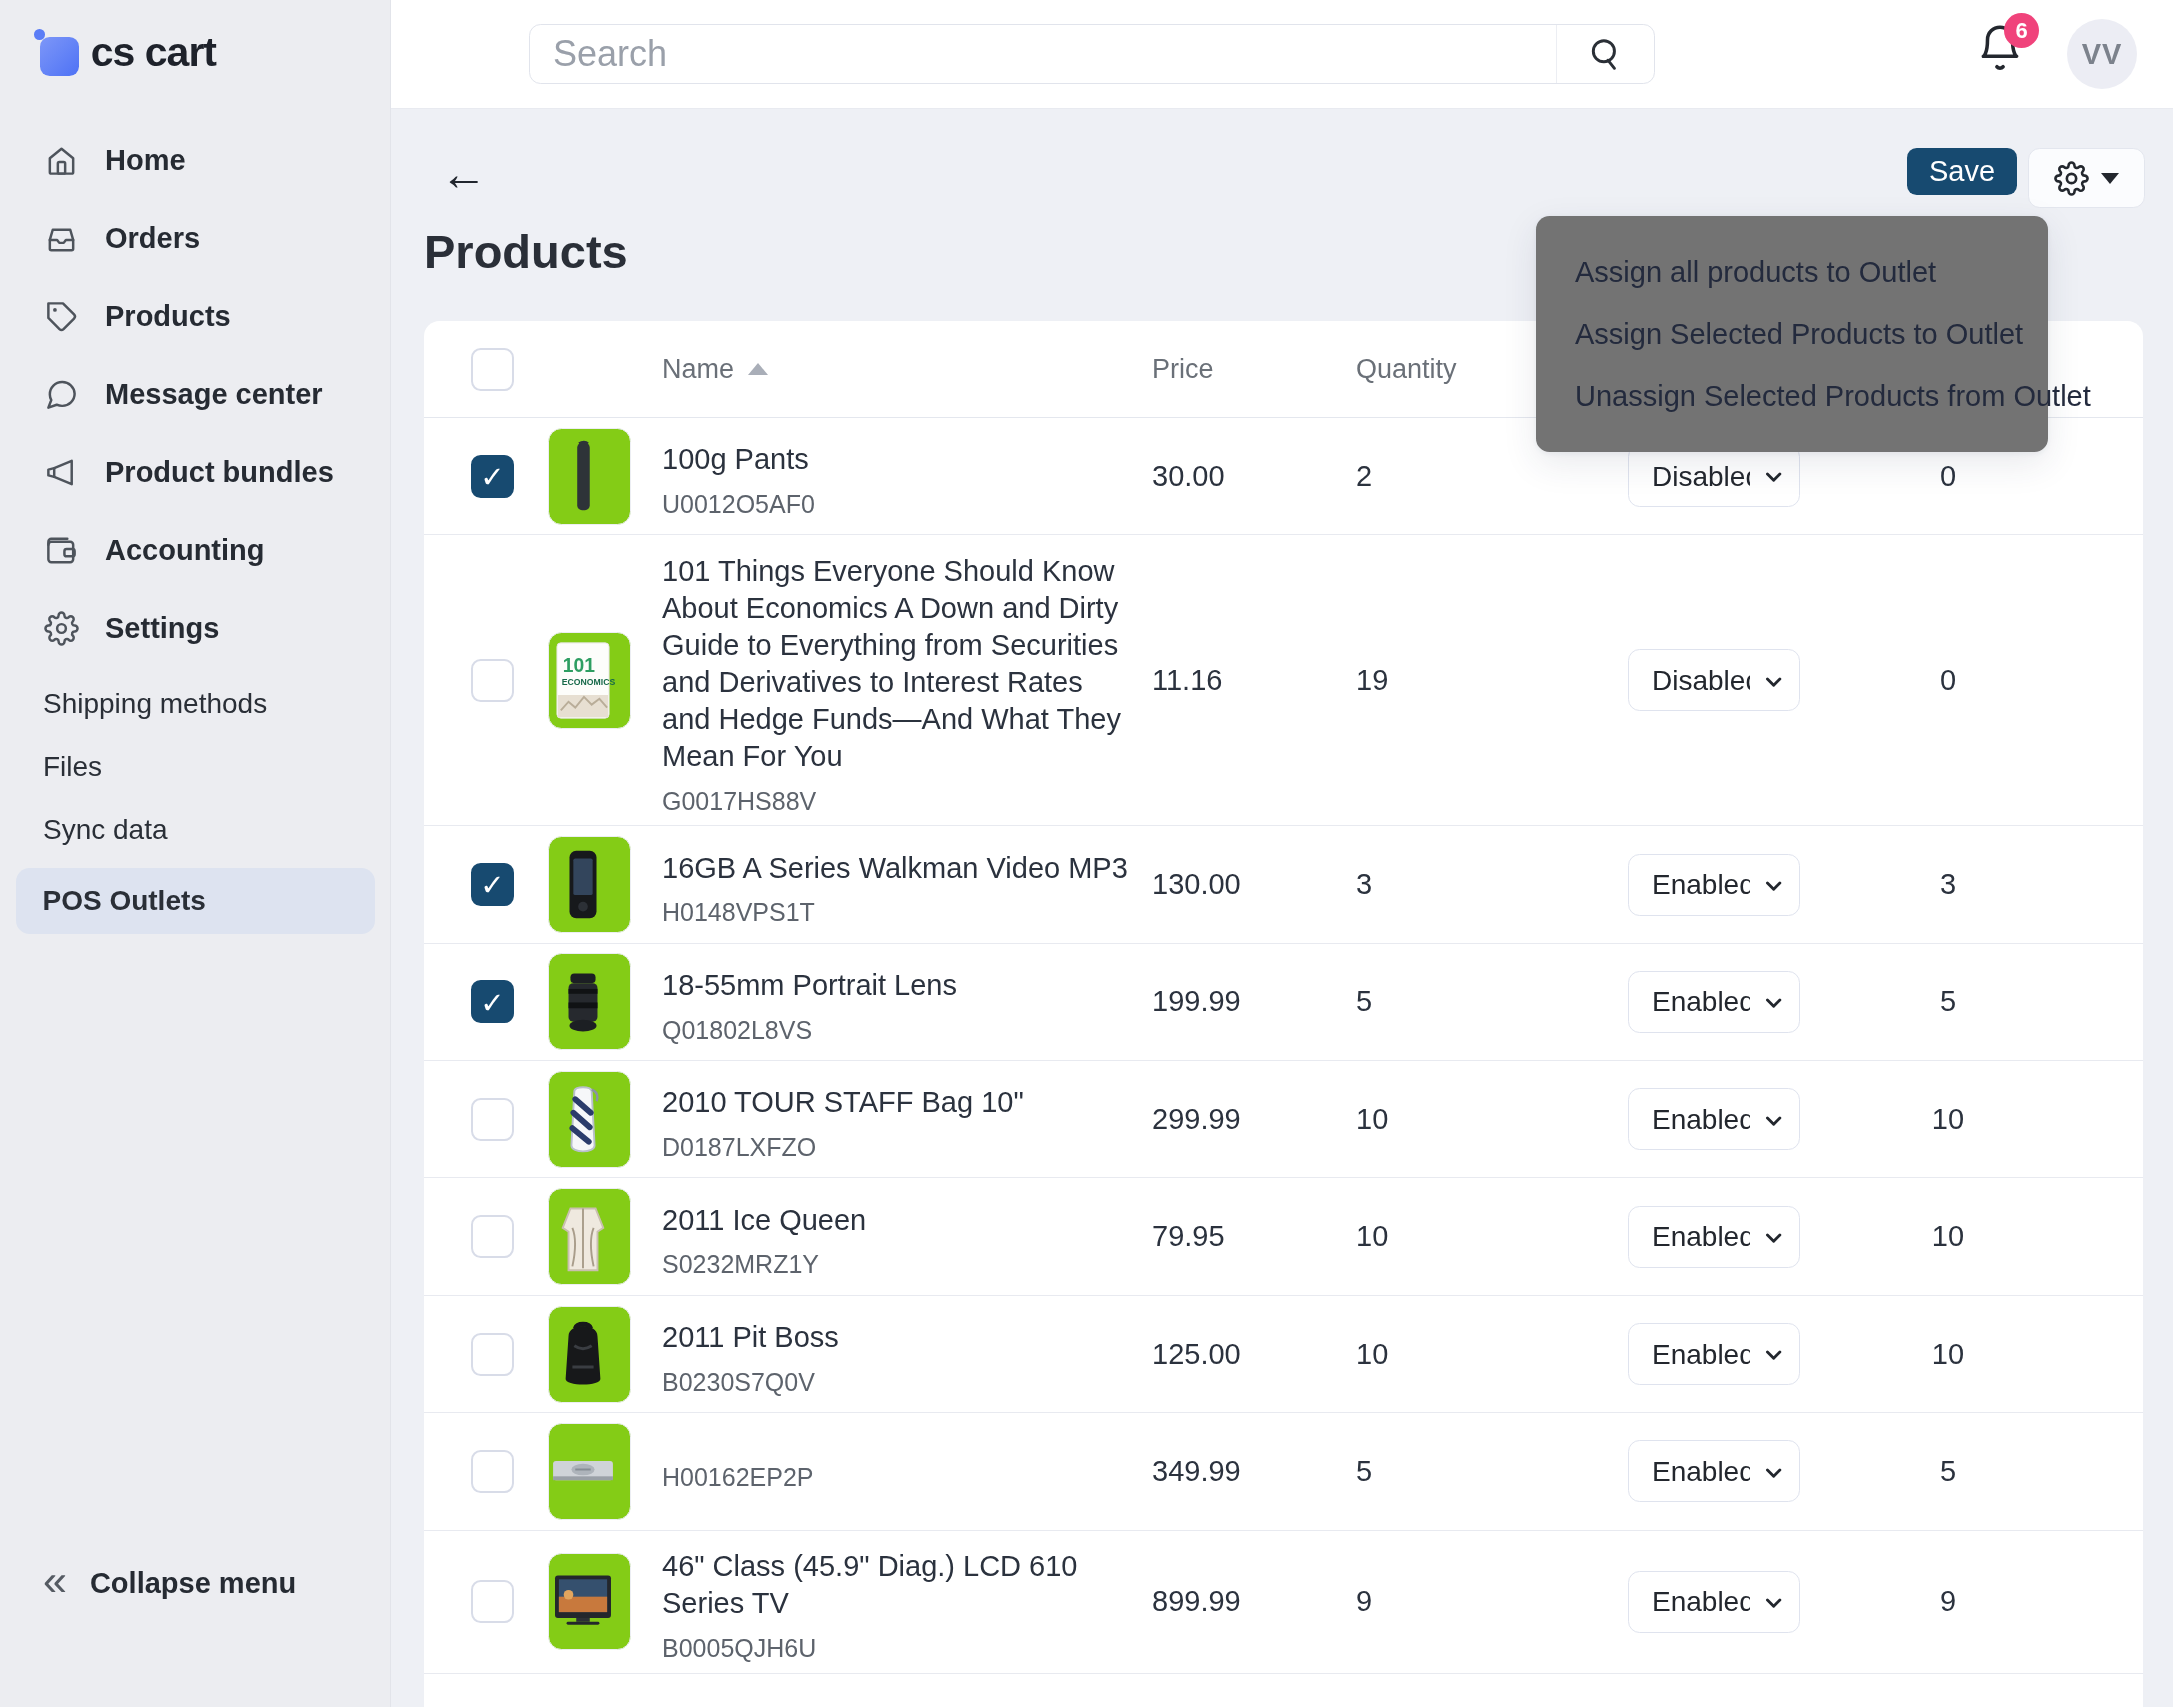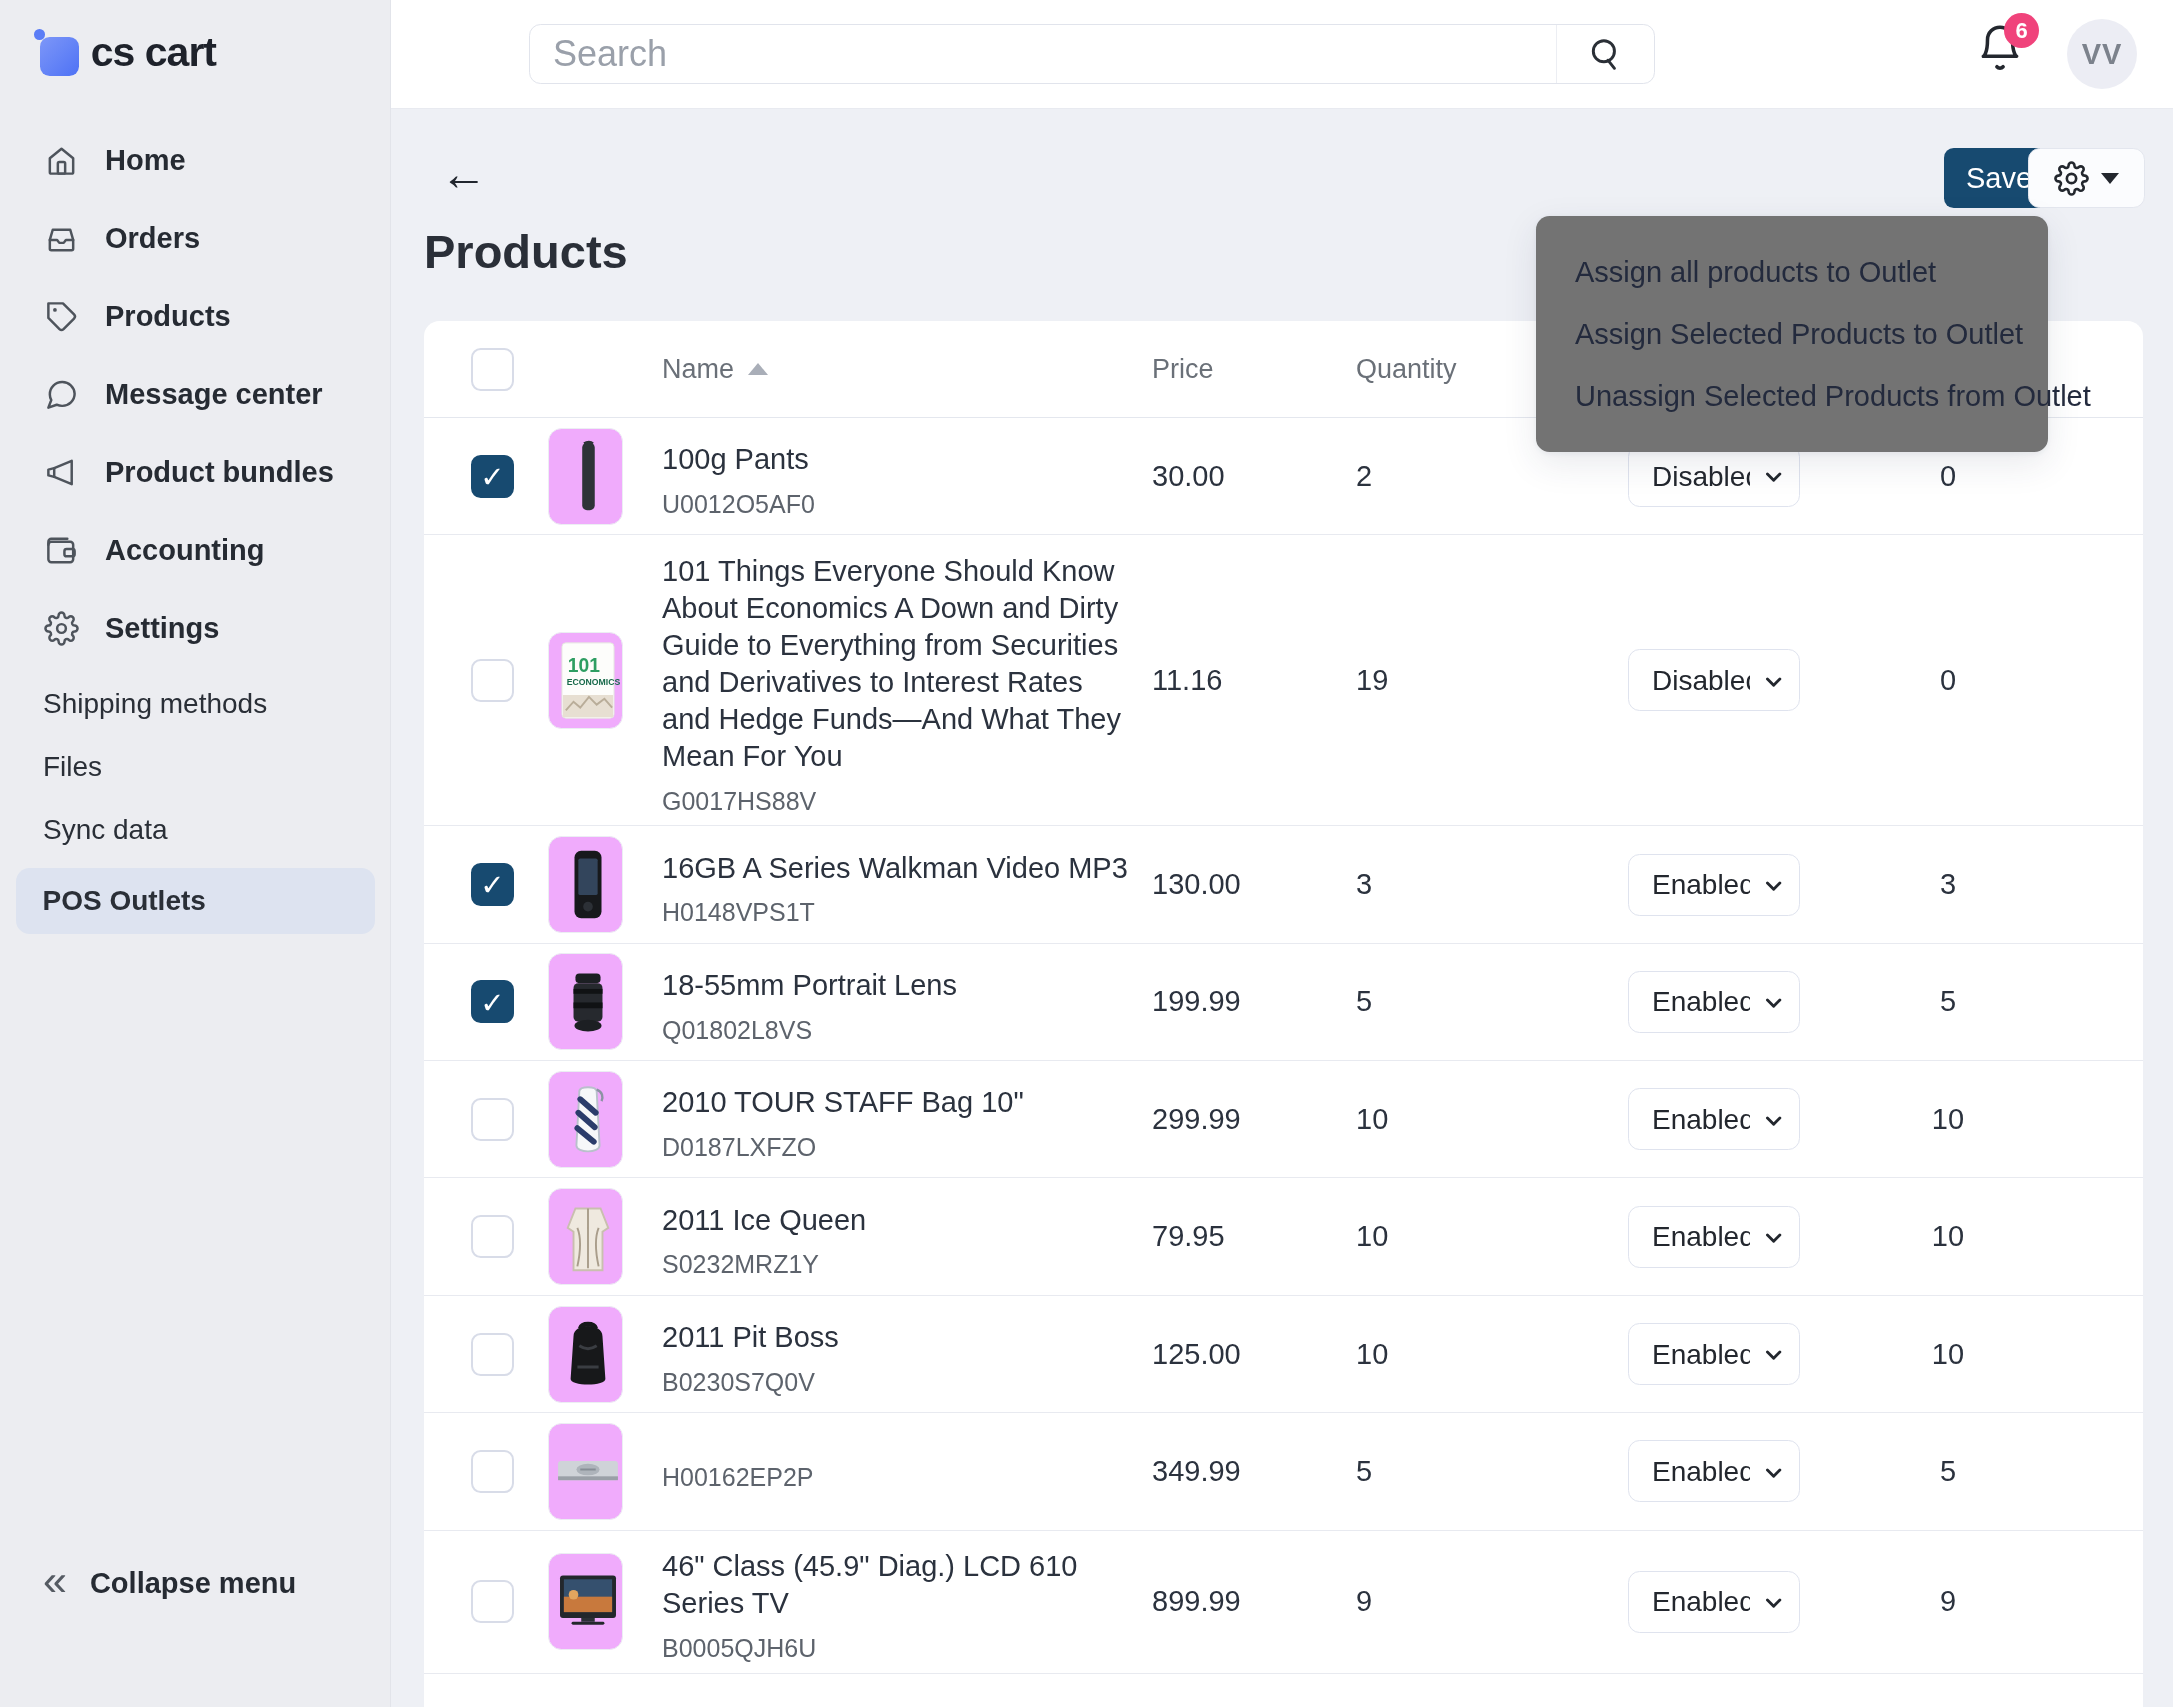--- a/index.html
+++ b/index.html
@@ -46,23 +46,23 @@
     justify-content:center; padding:0 5.8px; }
   .avatar { position:absolute; left:1676px; top:19.4px; width:70px; height:70px; border-radius:50%;
     background:#ecedf4; color:#7c828c; font-size:29px; font-weight:700; display:flex; align-items:center;
     justify-content:center; letter-spacing:1px; cursor:pointer; }
 
   
   .content { position:absolute; left:391px; top:109px; right:0; bottom:0; background:#eef0f5; }
   .back-arrow { position:absolute; left:49px; top:41px; font-size:47px; color:#21262e; line-height:1; cursor:pointer; }
   .page-title { position:absolute; left:33px; top:115px; font-size:47px; font-weight:800; color:#2a2f38; }
 
-  .save-btn { position:absolute; left:1516px; top:39px; width:110px; height:60px; background:#174a70;
+  .save-btn { position:absolute; left:1516px; top:39px; width:110px; height:47px; background:#174a70;
     color:#fff; font-size:29px; font-weight:500; border:none; border-radius:9.7px; cursor:pointer;
-    font-family:inherit;margin-left:37px; }
+    font-family:inherit; }
   .gear-btn { position:absolute; left:1637px; top:39px; width:117px; height:60px; background:#fbfcfe;
     border:1.9px solid #e3e6ee; border-radius:11.6px; display:flex; align-items:center; justify-content:center;
     gap:11.6px; cursor:pointer; }
   .gear-btn svg { width:35px; height:35px; color:#23272e; }
   .gear-caret { width:0; height:0; border-left:9.7px solid transparent; border-right:9.7px solid transparent;
     border-top:11.6px solid #23272e; }
 
   .dropdown-menu { position:absolute; left:1145px; top:107px; width:512px; background:#737373;
     border-radius:13.6px; box-shadow:0 11.6px 35px rgba(40,50,80,.10), 0 1.9px 5.8px rgba(40,50,80,.06);
     padding:25px 0; z-index:20; }
@@ -78,22 +78,22 @@
   .th { font-size:27px; color:#6a7078; }
   .th-name { padding-left:31px; display:flex; align-items:center; gap:13.6px; cursor:pointer; }
   .sort-tri { width:0; height:0; border-left:10.7px solid transparent; border-right:10.7px solid transparent;
     border-bottom:12.6px solid #a9aeb8; }
 
   .cbx { width:43px; height:43px; border-radius:9.7px; border:2.9px solid #d8dce8; background:#fff; cursor:pointer;
     display:flex; align-items:center; justify-content:center; }
   .cbx.checked { background:#174a70; border-color:#174a70; }
   .cbx.checked::after { content:"✓"; color:#fff; font-size:29px; font-weight:700; margin-top:1.9px; }
 
-  .thumb { width:75px; height:97px; border:1.9px solid #eceef3; border-radius:13.6px; background:#f0abfc;
-    display:flex; align-items:center; justify-content:flex-end; overflow:hidden; }
+  .thumb { width:83px; height:97px; border:1.9px solid #eceef3; border-radius:13.6px; background:#84cc16;
+    display:flex; align-items:center; justify-content:flex-start; overflow:hidden; }
   .thumb svg { width:68px; height:83px; }
 
   .name-cell { padding-left:31px; padding-right:15.5px; }
   .p-name { font-size:29px; line-height:37px; color:#2b323e;margin-top:8px; }
   .p-code { font-size:25px; color:#5d636c; margin-top:11.6px; }
   .num { font-size:29px; color:#2b323e; }
   .select-wrap { position:relative; width:172px; height:62px; }
   .status-select { width:100%; height:100%; appearance:none; -webkit-appearance:none;
     border:1.9px solid #dfe3ee; border-radius:11.6px; background:#fff; font-size:28px; color:#23272e;
     padding:0 49px 0 23px; font-family:inherit; cursor:pointer; }

